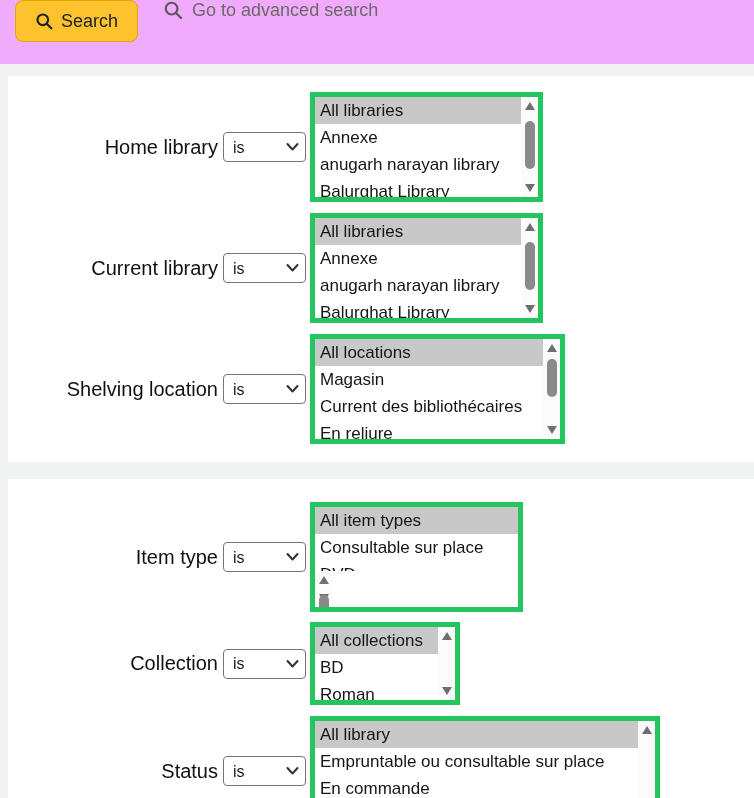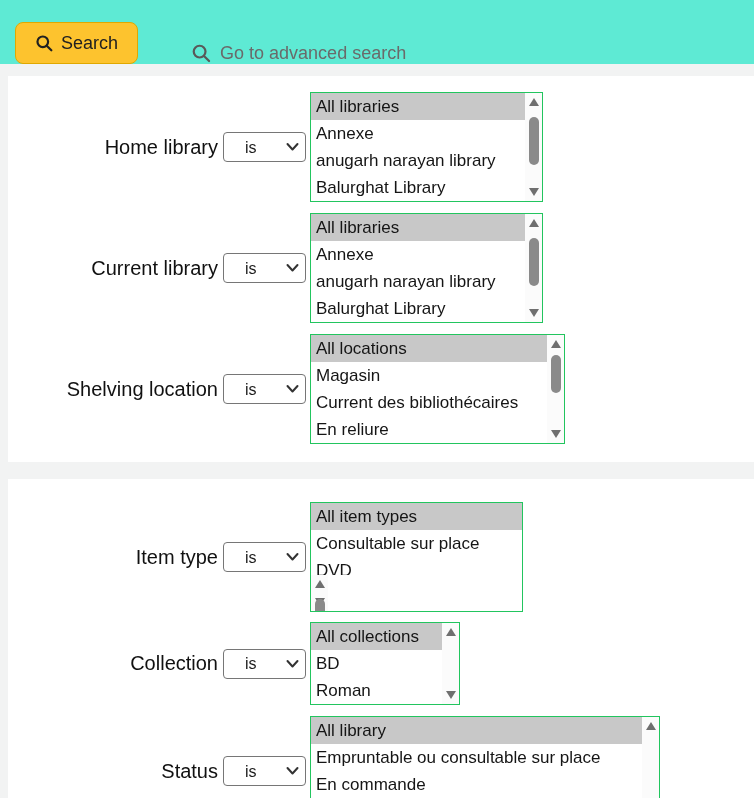--- a/index.html
+++ b/index.html
@@ -1,21 +1,21 @@
 <!DOCTYPE html>
 <html><head>
 <meta charset="utf-8">
 <style>
   * { margin:0; padding:0; box-sizing:border-box; }
   html,body { background:#f2f3f3; }
   body { font-family:"Liberation Sans", sans-serif; color:#1b1b1b; }
   .page { position:relative; width:754px; height:798px; overflow:hidden; background:#f2f3f3; }
 
   
-  .topbar { height:64px; background:#5eead4; display:flex; align-items:flex-end; padding-left:15px;gap:28px; }
+  .topbar { height:64px; background:#f0abfc; display:flex; align-items:flex-start; padding-left:15px; }
   .search-btn {
     display:inline-flex; align-items:center; gap:7px;
     height:42px; padding:0 19px;
     background:#fdc32e; border:1px solid #e0a800; border-radius:8px;
     font-family:"Liberation Sans", sans-serif; font-size:18px; color:#212121;
     cursor:pointer;
   }
   .search-btn svg { display:block; }
   .adv-link {
     display:inline-flex; align-items:center; gap:8px; margin-left:25px;
@@ -30,30 +30,30 @@
 
   .frow { display:flex; align-items:center; }
   .frow + .frow { margin-top:11px; }
   .p2 .frow.r-b { margin-top:10px; }
 
   .lbl { width:210px; text-align:right; font-size:20px; color:#111; padding-right:0; flex:none; }
 
   .sel-wrap { position:relative; margin-left:5px; flex:none; }
   select.op {
     appearance:none; -webkit-appearance:none; -moz-appearance:none;
-    width:83px; height:30px; padding:0 24px 0 21px;
+    width:83px; height:30px; padding:0 24px 0 9px;
     font-family:"Liberation Sans", sans-serif; font-size:16px; color:#1b1b1b;
     background:#ffffff; border:1px solid #767676; border-radius:4px;
   }
   .sel-wrap .chev { position:absolute; right:7px; top:50%; transform:translateY(-50%); pointer-events:none; }
 
   
   .listbox {
     margin-left:4px; flex:none;
-    background:#ffffff; border:1px solid #22c55e;
+    background:#ffffff; border:5px solid #22c55e;
     display:flex; overflow:hidden;
   }
   .lb-233 { width:233px; } .lb-255 { width:255px; } .lb-213 { width:213px;flex-direction:column; }
   .lb-150 { width:150px; } .lb-350 { width:350px; }
   .h-4 { height:110px; } .h-3 { height:83px; }
   .opts { flex:1; overflow:hidden; }
   .opt { height:27px; line-height:27px; padding:0 5px; font-size:17px; white-space:nowrap; overflow:hidden; color:#151515; }
   .opt.selected { background:#c8c8c8; }
 
   

